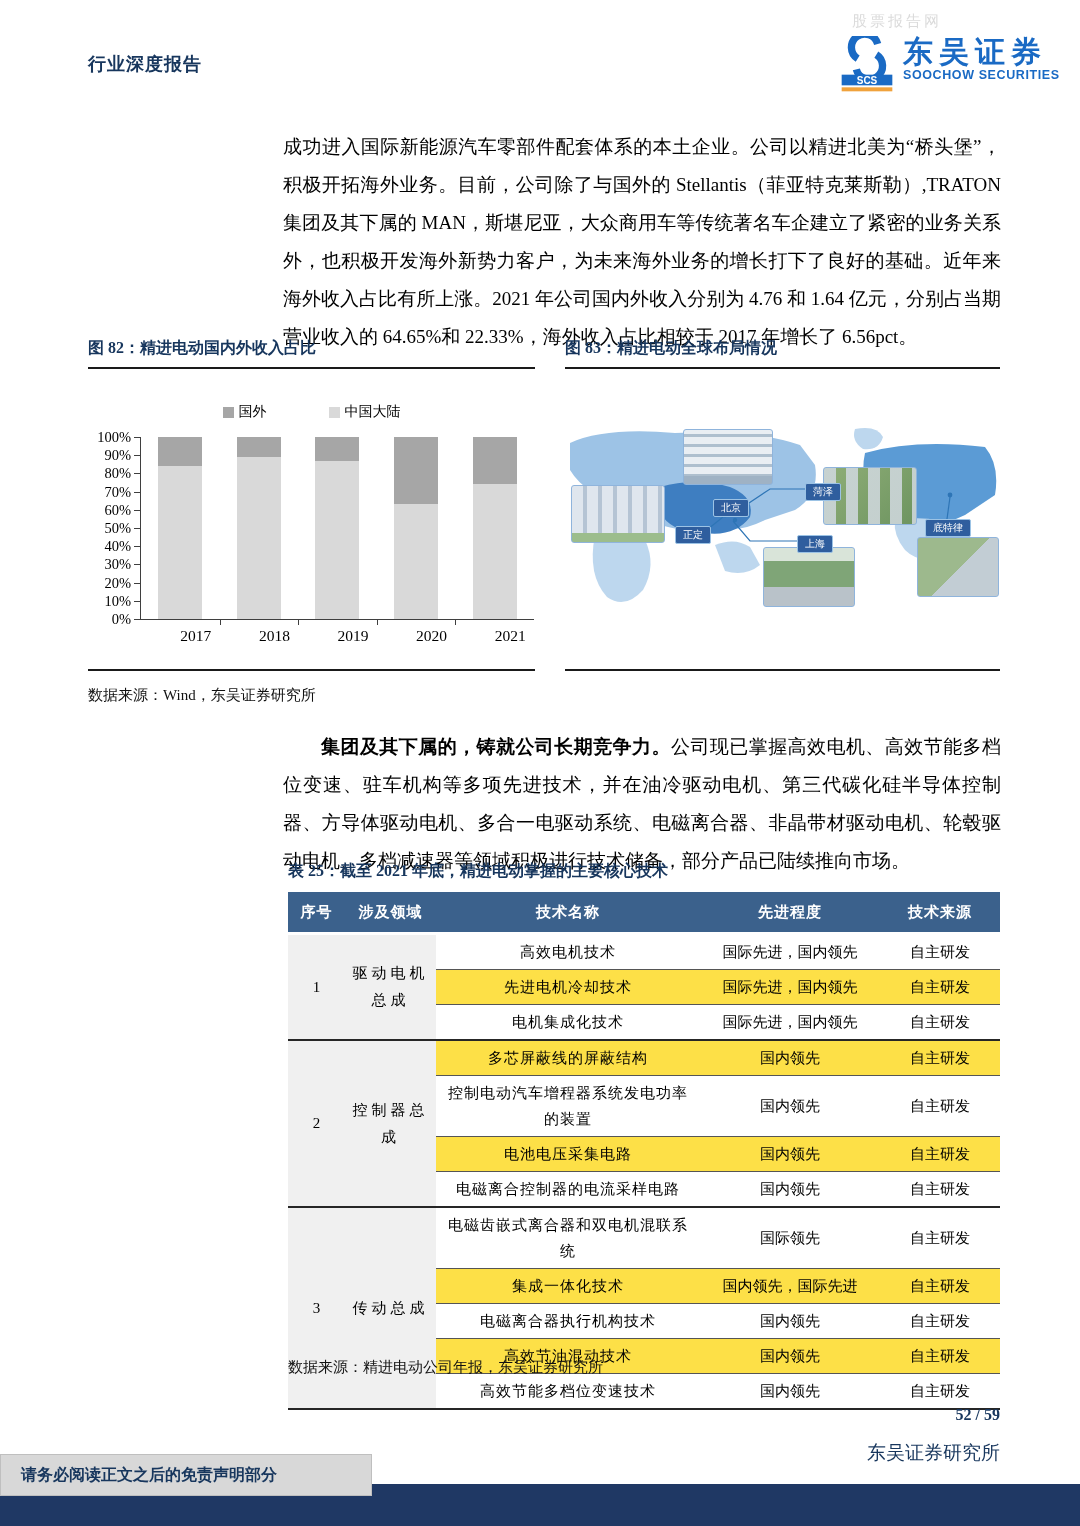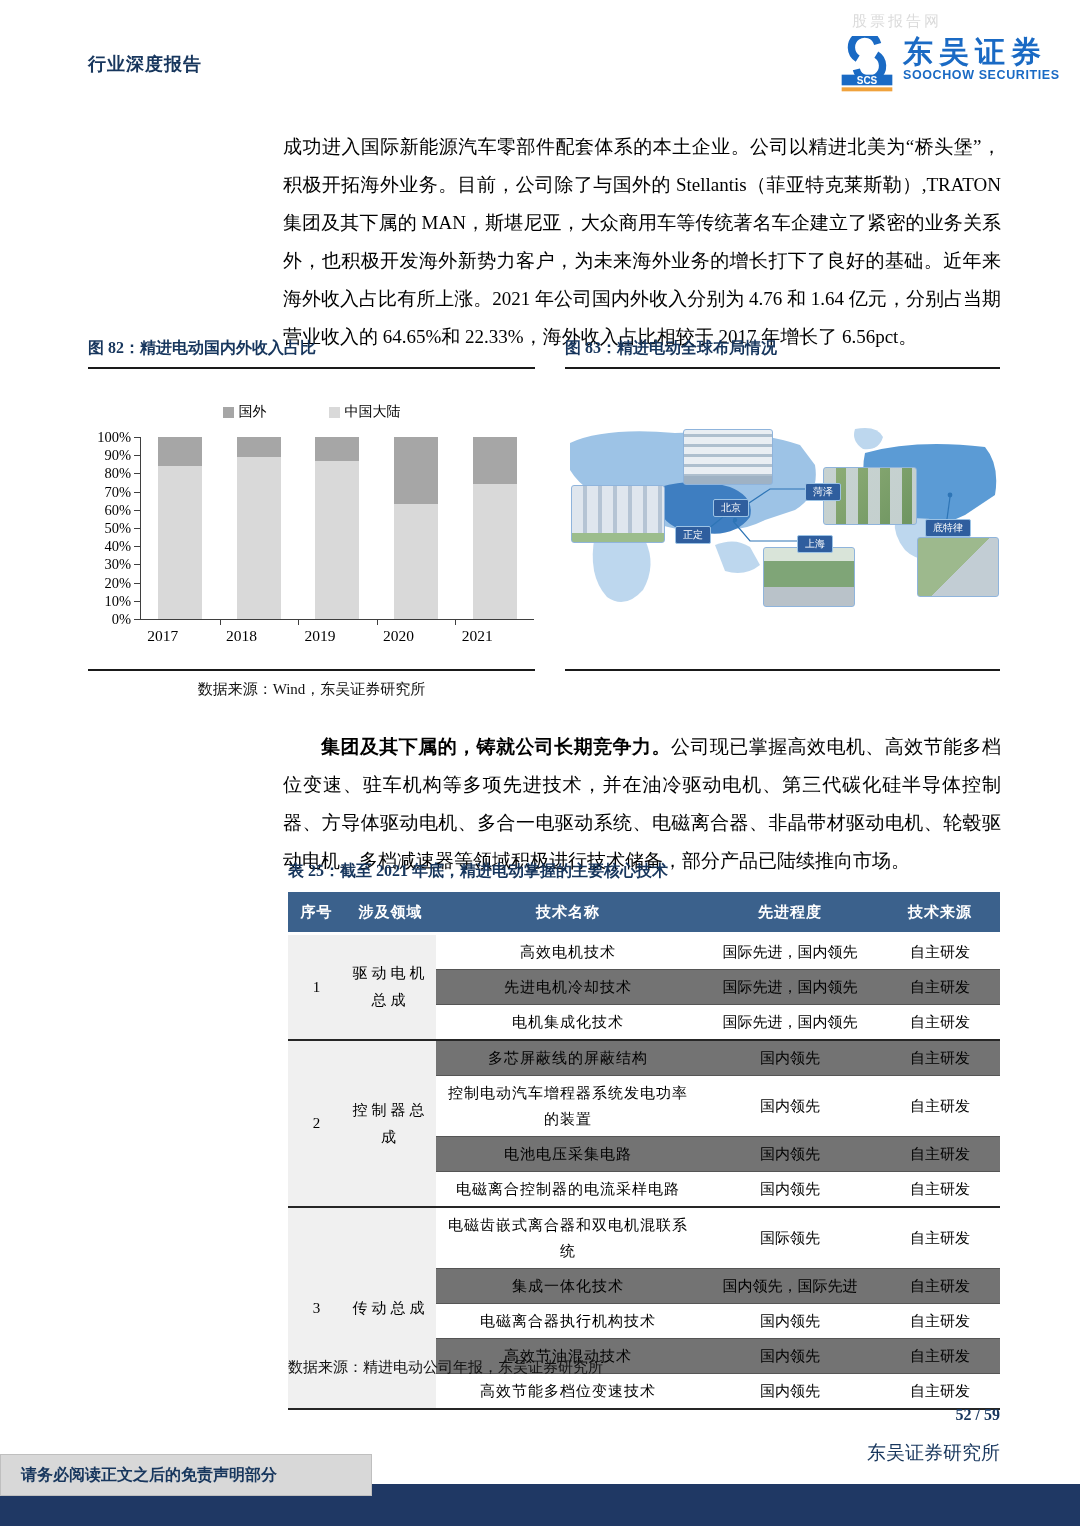--- a/index.html
+++ b/index.html
@@ -20,37 +20,37 @@
   .para2{top:728px;text-indent:2em;}
   .para2 .lead{font-weight:bold;}
 
   
   .figures{position:absolute;left:88px;top:338px;width:912px;display:flex;justify-content:space-between;}
   .fig{display:flex;flex-direction:column;}
   .fig-left{width:447px;}
   .fig-right{width:435px;margin-left:19px;}
   .fig-title{font-size:16px;font-weight:bold;color:#17365D;padding-bottom:8px;border-bottom:2px solid #1a1a1a;}
   .fig-body{position:relative;height:300px;border-bottom:2px solid #1a1a1a;}
-  .fig-source{padding-top:9px;font-size:15px;color:#111;text-align:center;}
+  .fig-source{padding-top:15px;font-size:15px;color:#111;}
 
   
   .legend{display:flex;gap:62px;justify-content:center;margin-top:22px;font-size:14px;}
   .legend-item{display:flex;align-items:center;gap:5px;margin-top:12px;}
   .swatch{width:11px;height:11px;display:inline-block;}
   .chart-grid{display:flex;margin-top:16px;}
   .y-axis{width:52px;position:relative;height:182px;overflow:visible;}
   .y-label{position:absolute;right:9px;font-size:14.5px;transform:translateY(-50%);white-space:nowrap;}
   .plot{position:relative;width:393px;height:182px;border-left:1.5px solid #3f3f3f;border-bottom:1.5px solid #3f3f3f;
         display:flex;justify-content:space-around;align-items:flex-start;}
   .bar{width:44px;height:100%;display:flex;flex-direction:column;}
   .seg{width:100%;}
   .ytick{position:absolute;left:-7px;width:6px;height:1px;background:#3f3f3f;}
   .xtick{position:absolute;bottom:-6px;width:1px;height:6px;background:#3f3f3f;}
   .x-axis{display:flex;justify-content:space-around;margin-left:52px;width:393px;margin-top:7px;font-size:15.5px;}
-  .x-axis span{width:64px;text-align:left;}
+  .x-axis span{width:64px;text-align:right;}
 
   
   .map{position:absolute;left:0;top:56px;width:435px;height:192px;}
   .map svg{position:absolute;left:0;top:0;}
   .photo{position:absolute;border:1px solid #8FB4DC;border-radius:3px;}
   .ph-bj{left:118px;top:4px;width:88px;height:54px;
      background:linear-gradient(0deg,#9fb2c4 0 8px,transparent 8px),repeating-linear-gradient(0deg,#e9eef3 0 7px,#aebfce 7px 10px);}
   .ph-zd{left:6px;top:60px;width:92px;height:56px;
      background:linear-gradient(0deg,#9cbd8c 0 9px,transparent 9px),repeating-linear-gradient(90deg,#dfe6ee 0 11px,#b5c4d4 11px 15px);}
   .ph-hz{left:258px;top:42px;width:92px;height:56px;
@@ -71,21 +71,21 @@
   .tbl-title{position:absolute;left:288px;top:861px;font-size:16px;font-weight:bold;color:#17365D;}
   .tbl-wrap{position:absolute;left:288px;top:892px;width:712px;}
   table{border-collapse:collapse;width:712px;font-size:15px;border-bottom:2.5px solid #262626;}
   thead th{background:#3B618C;color:#fff;font-weight:bold;height:38px;font-size:15px;letter-spacing:1px;border-bottom:3px solid #fff;}
   tbody td{text-align:center;padding:4px 6px;line-height:21px;height:22px;}
   td.c-no{background:#F0F0F0;}
   td.c-area{background:#F0F0F0;letter-spacing:4px;line-height:27px;}
   td.c-tech{letter-spacing:1px;line-height:26px;}
   tr.group-start td{border-top:2px solid #262626;}
   td.sep{border-top:1px solid #555;}
-  td.shade{background:#737373;}
+  td.shade{background:#fde047;}
   .tbl-source{position:absolute;left:288px;top:1358px;font-size:15px;color:#111;}
 
   
   .pagenum{position:absolute;right:80px;top:1406px;font-size:16px;font-weight:bold;color:#17365D;}
   .org{position:absolute;right:80px;top:1440px;font-size:19px;color:#17365D;}
   .footer-bar{position:absolute;left:0;top:1484px;width:1080px;height:42px;background:#1F3864;}
   .disclaimer{position:absolute;left:0;top:1454px;width:372px;height:42px;background:#D8D8D8;border:1px solid #BFBFBF;
               box-sizing:border-box;display:flex;align-items:center;padding-left:20px;
               font-size:16px;font-weight:bold;color:#17365D;z-index:2;}
 </style>

